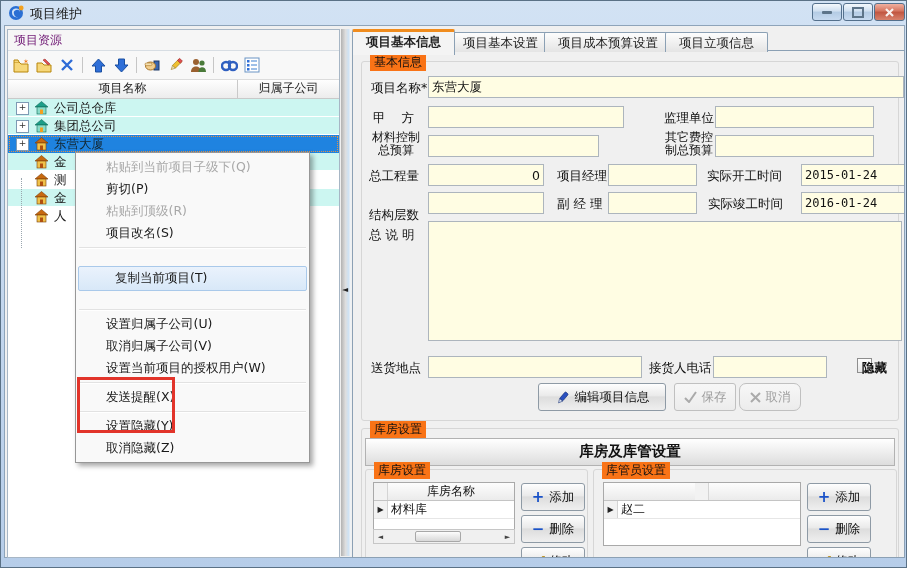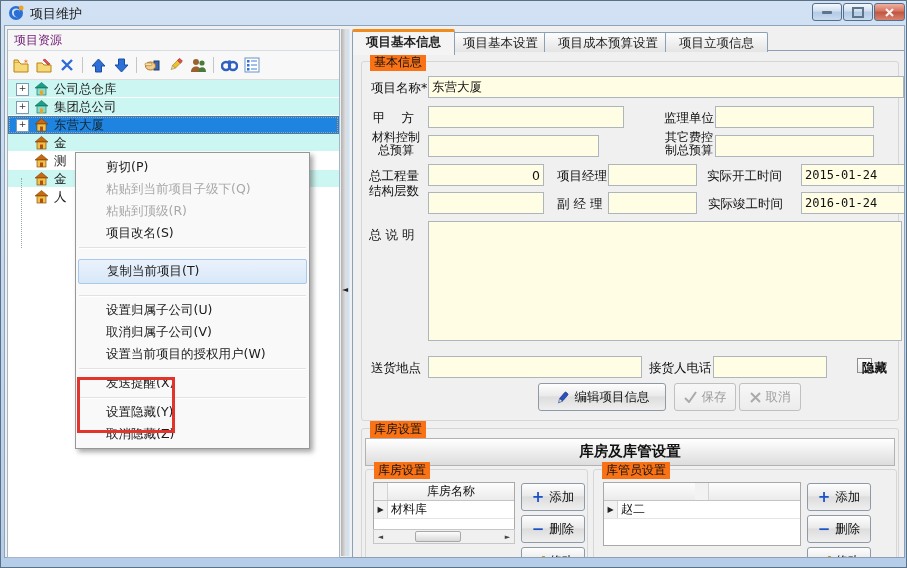--- a/index.html
+++ b/index.html
@@ -28,21 +28,21 @@
   .trw.sel{background:#1f83e0;color:#13262f;outline:1px dotted #e89040;outline-offset:-2px;}
   .trw.child{padding-left:26px;}
   .exp{width:11px;height:11px;border:1px solid #7e9ab4;background:#fff;font-size:9px;line-height:9px;text-align:center;color:#333;margin-right:5px;flex:0 0 auto;}
   .house{margin-right:5px;flex:0 0 auto;}
   .tree-guide{position:absolute;left:13px;border-left:1px dotted #9aa6ae;width:0;}
   
   #menu{position:absolute;left:75px;top:152px;width:233px;background:#f9f9f9;border:1px solid #979797;
         box-shadow:3px 3px 5px rgba(0,0,0,.35);padding:3px 0;z-index:40;}
   .mi{height:22px;line-height:22px;padding-left:30px;font-size:12.5px;color:#1a1a1a;}
   .mi.dis{color:#a8a8a8;}
-  .mi.hi{height:23px;line-height:21px;background:linear-gradient(#eaf2fc,#d8e8f8);border:1px solid #a9c9ea;border-radius:2px;margin:8px 2px;padding-left:28px;}
+  .mi.hi{height:23px;line-height:21px;background:linear-gradient(#eaf2fc,#d8e8f8);border:1px solid #a9c9ea;border-radius:2px;margin:15px 2px;padding-left:36px;}
   .msep{height:7px;position:relative;}
   .msep:before{content:"";position:absolute;left:3px;right:3px;top:3px;border-top:1px solid #e2e2e2;border-bottom:1px solid #fff;}
   #redrect{position:absolute;left:77px;top:377px;width:92px;height:50px;border:3px solid #e2342a;z-index:50;}
   
   #splitter{position:absolute;left:341px;top:29px;width:10px;height:527px;
             background:linear-gradient(90deg,#b2b2b2,#dedede 45%,#cfe2f3 75%,#f6f6f6);}
   #splitter .arr{position:absolute;top:256px;left:1px;font-size:8px;color:#222;}
   
   .tab{position:absolute;top:0;height:19px;line-height:19px;margin-top:3px;padding:0 13px;font-size:12.5px;color:#222;
        background:linear-gradient(#fdfdfd,#e4e4e4);border:1px solid #8ba0b4;border-bottom:none;border-radius:2px 2px 0 0;display:inline-block;}
@@ -174,20 +174,24 @@
             <rect x="3" y="3" width="2.5" height="2.5" fill="#2f6fd8"></rect>
             <rect x="3" y="7" width="2.5" height="2.5" fill="#2f6fd8"></rect>
             <rect x="3" y="11" width="2.5" height="2.5" fill="#2f6fd8"></rect>
             <rect x="7" y="3" width="6" height="2" fill="#9ec0e8"></rect>
             <rect x="7" y="7" width="6" height="2" fill="#9ec0e8"></rect>
             <rect x="7" y="11" width="6" height="2" fill="#9ec0e8"></rect>
           </svg>
       </div>
     </div>
 
+    <div class="gridhead">
+      <div class="gh1">项目名称</div>
+      <div class="gh2">归属子公司</div>
+    </div>
 
     <div class="trw cyan">
       <span class="exp">+</span>
       <svg class="house" width="15" height="14" viewBox="0 0 15 14">
           <polygon points="7.5,0.5 14,6 1,6" fill="#1d9e88" stroke="#0c6a58" stroke-width=".6"></polygon>
           <rect x="3" y="6" width="9" height="7" fill="#8adcc9" stroke="#0c6a58" stroke-width=".6"></rect>
           <rect x="6" y="8.5" width="3" height="4.5" fill="#f2a121"></rect>
         </svg>
       <span>公司总仓库</span>
     </div>
@@ -280,21 +284,21 @@
     </div>
     <input class="inp" style="left: 362px; top: 84px; width: 151px;">
 
     <span class="lbl" style="left:16px;top:117px;">总工程量</span>
     <input class="inp num" style="left: 75px; top: 113px; width: 108px;" value="0">
     <span class="lbl" style="left:204px;top:117px;">项目经理</span>
     <input class="inp" style="left: 255px; top: 113px; width: 81px;">
     <span class="lbl" style="left:354px;top:117px;text-align:center;">实际开工时间</span>
     <input class="inp date" style="left: 448px; top: 113px; width: 96px;" value="2015-01-24">
 
-    <span class="lbl" style="left:16px;top:132px;">结构层数</span>
+    <span class="lbl" style="left:16px;top:156px;">结构层数</span>
     <input class="inp" style="left: 75px; top: 141px; width: 108px;">
     <span class="lbl" style="left:204px;top:145px;">副 经 理</span>
     <input class="inp" style="left: 255px; top: 141px; width: 81px;">
     <span class="lbl" style="left:355px;top:145px;">实际竣工时间</span>
     <input class="inp date" style="left: 448px; top: 141px; width: 96px;" value="2016-01-24">
 
     <span class="lbl" style="left:16px;top:176px;">总 说 明</span>
     <textarea class="inp" style="left: 75px; top: 170px; width: 466px;"></textarea>
 
     <span class="lbl" style="left:18px;top:309px;">送货地点</span>
@@ -312,21 +316,21 @@
           </g>
         </svg>
       <span>编辑项目信息</span>
     </div>
     <div class="btn disabled" style="left:321px;top:332px;width:60px;height:26px;">
       <svg width="13" height="12" viewBox="0 0 13 12">
           <path d="M1 7 L5 11 L12 1" fill="none" stroke="#aaaaaa" stroke-width="2"></path>
         </svg>
       <span>保存</span>
     </div>
-    <div class="btn disabled" style="left:386px;top:332px;width:60px;height:26px;">
+    <div class="btn disabled" style="left:386px;top:332px;width:60px;height:26px;border-radius:7px;">
       <svg width="11" height="11" viewBox="0 0 11 11">
           <path d="M1 1 L10 10 M10 1 L1 10" stroke="#aaaaaa" stroke-width="2"></path>
         </svg>
       <span>取消</span>
     </div>
 
     <div class="gb" style="left:8px;top:377px;width:536px;height:170px;">
       <span class="gt">库房设置</span>
     </div>
     <div class="whhead" style="left:12px;top:387px;width:528px;height:26px;line-height:25px;">库房及库管设置</div>
@@ -388,22 +392,22 @@
     </div>
     <div class="btn" style="left:454px;top:496px;width:62px;height:26px;">
       <svg width="13" height="13" viewBox="0 0 13 13">
           <path d="M2 11 L8 5 M8 5 a3 3 0 1 0 3-3 l-1.5 1.5" stroke="#b89020" stroke-width="2" fill="none"></path>
         </svg>
       <span>修改</span>
     </div>
   </div>
 
   <div id="menu">
+    <div class="mi dis">粘贴到当前项目子级下(Q)</div>
     <div class="mi">剪切(P)</div>
-    <div class="mi dis">粘贴到当前项目子级下(Q)</div>
     <div class="mi dis">粘贴到顶级(R)</div>
     <div class="mi">项目改名(S)</div>
     <div class="msep"></div>
     <div class="mi hi">复制当前项目(T)</div>
     <div class="msep"></div>
     <div class="mi">设置归属子公司(U)</div>
     <div class="mi">取消归属子公司(V)</div>
     <div class="mi">设置当前项目的授权用户(W)</div>
     <div class="msep"></div>
     <div class="mi">发送提醒(X)</div>

